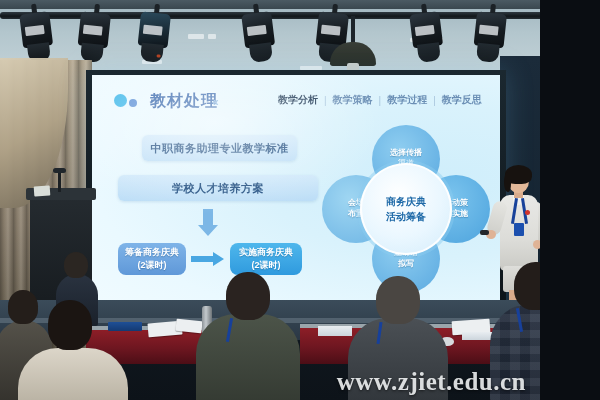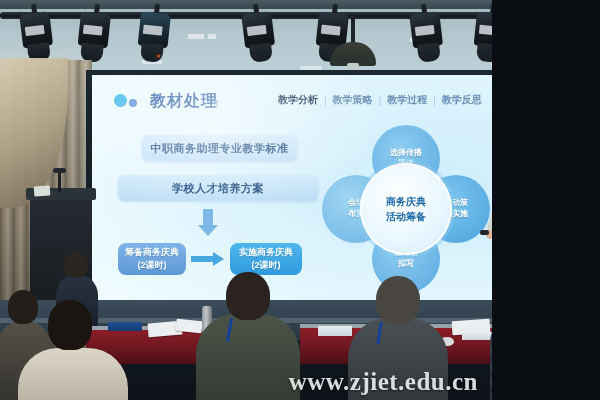--- a/index.html
+++ b/index.html
@@ -5,21 +5,21 @@
   * { box-sizing: border-box; margin: 0; padding: 0; }
   html, body {
     width: 600px; height: 400px;
     overflow: hidden;
     background: #0a0d12;
     font-family: "Liberation Sans", "DejaVu Sans", sans-serif;
   }
 
   #scene {
     position: relative;
-    width: 492px; height: 400px;
+    width: 540px; height: 400px;
     overflow: hidden;
   }
 
   
   .room-wall {
     position: absolute; inset: 0;
     background: linear-gradient(180deg, #1d2a33 0%, #16202a 40%, #0d1319 100%);
   }
 
   

